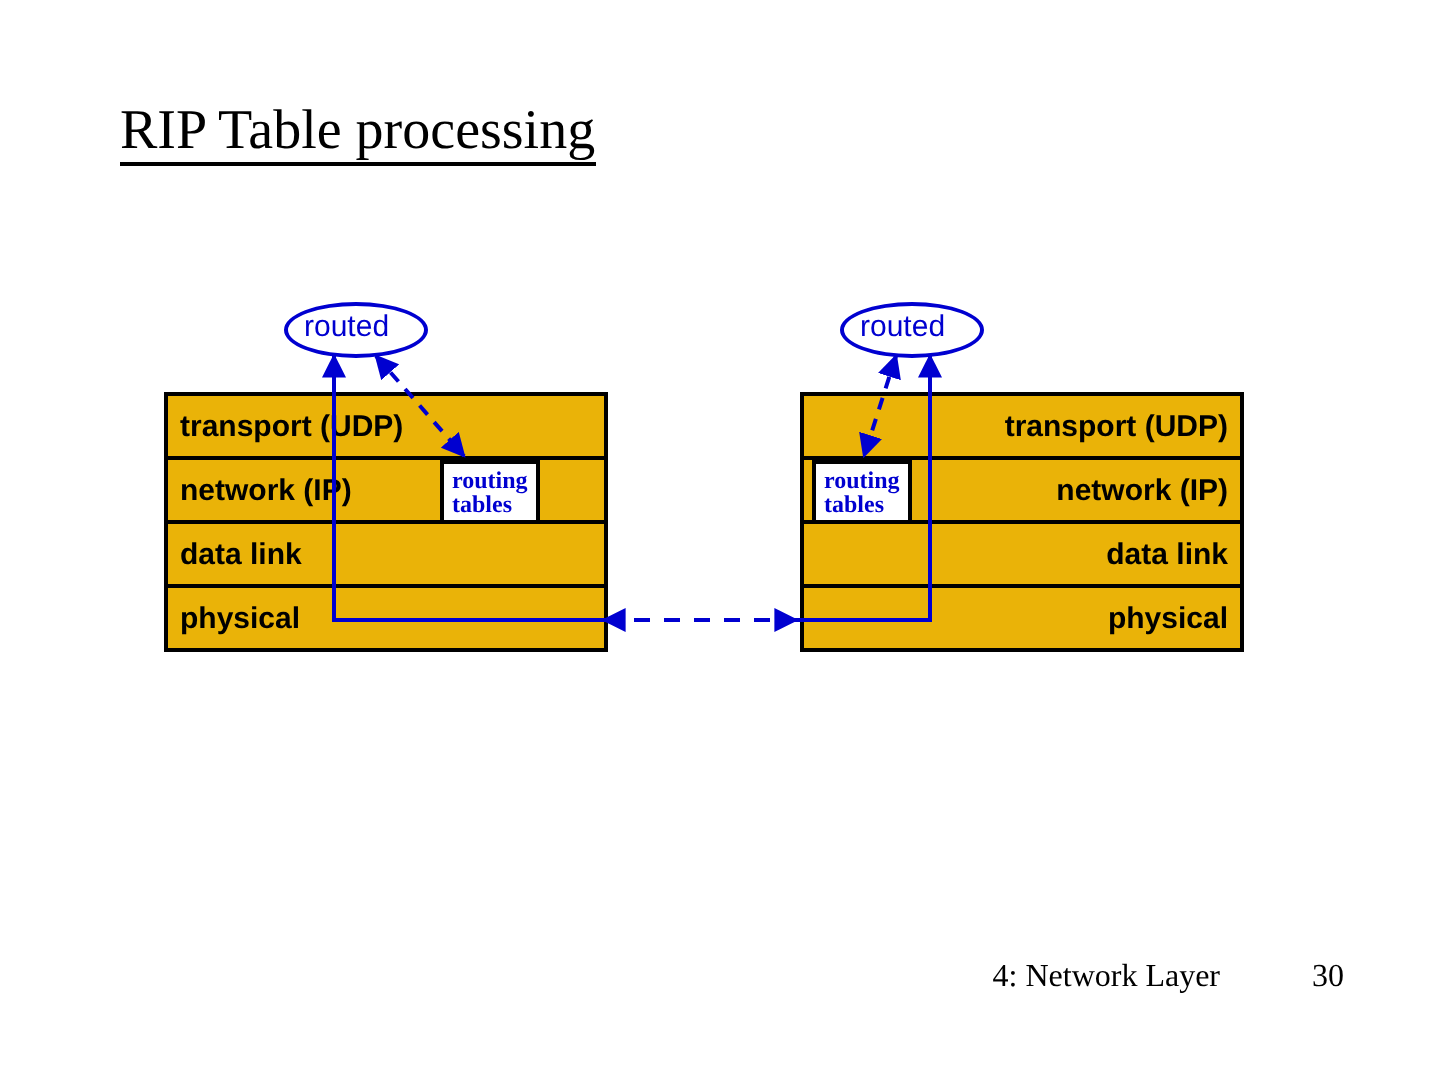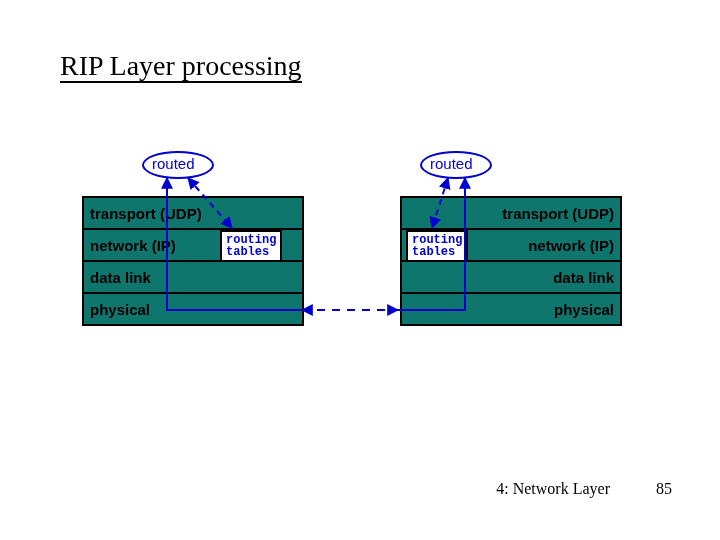--- a/index.html
+++ b/index.html
@@ -2,43 +2,43 @@
 <html><head>
 <meta charset="utf-8">
 <style>
   html,body{margin:0;padding:0;width:720px;height:540px;background:#fff;font-family:"Times New Roman",serif;color:#000;}
   .slide{position:relative;width:720px;height:540px;}
   .title{position:absolute;left:60px;top:50px;font-family:"Comic Sans MS","Segoe Script",cursive;font-size:28px;}
   .title span{border-bottom:2px solid #000;}
   .footer-chapter{position:absolute;right:110px;bottom:42px;font-family:"Comic Sans MS","Segoe Script",cursive;font-size:16px;margin-top:45px;}
   .footer-page{position:absolute;right:48px;bottom:42px;font-family:"Comic Sans MS","Segoe Script",cursive;font-size:16px;}
 
-  .stack{position:absolute;border:2px solid #000;background:#0f766e;}
+  .stack{position:absolute;border:2px solid #000;background:#eab308;}
   .stack.left{left:82px;top:196px;width:218px;}
   .stack.right{left:400px;top:196px;width:218px;}
   .cell{height:30px;border-bottom:2px solid #000;font-family:Arial,Helvetica,sans-serif;font-size:15px;font-weight:bold;display:flex;align-items:center;}
   .stack .cell:last-child{border-bottom:none;}
   .stack.left .cell{justify-content:flex-start;padding-left:6px;}
   .stack.right .cell{justify-content:flex-end;padding-right:6px;}
 
   .routed{position:absolute;font-family:Arial,Helvetica,sans-serif;font-size:15px;font-weight:normal;color:#0000d0;}
   .routed .ellipse{position:absolute;border:2px solid #0000d0;border-radius:50%;}
   .routed .lbl{position:relative;}
 
-  .rtables{position:absolute;border:2px solid #000;background:#fff;font-family:Liberation Mono, monospace;font-size:12px;font-weight:bold;color:#0000d0;padding:2px 4px;line-height:12px;}
+  .rtables{position:absolute;border:2px solid #000;background:#fff;font-family:Liberation Serif, serif;font-size:12px;font-weight:bold;color:#0000d0;padding:2px 4px;line-height:12px;}
 
   .svg-layer{position:absolute;left:0;top:0;}
 </style>
 </head>
 <body>
 
 <div class="slide">
 
   <div class="title">
-    <span>RIP Layer processing</span>
+    <span>RIP Table processing</span>
   </div>
 
   <div class="stack left">
     <div class="cell">transport (UDP)</div>
     <div class="cell">network (IP)</div>
     <div class="cell">data link</div>
     <div class="cell">physical</div>
   </div>
 
   <div class="stack right">
@@ -79,14 +79,14 @@
     <line x1="448" y1="178" x2="432" y2="228" stroke="#0000d0" stroke-width="2" stroke-dasharray="6,5" marker-start="url(#ah-blue)" marker-end="url(#ah-blue)"></line>
 
     <path d="M167,178 L167,310 L302,310" fill="none" stroke="#0000d0" stroke-width="2" marker-start="url(#ah-blue)"></path>
 
     <path d="M465,178 L465,310 L398,310" fill="none" stroke="#0000d0" stroke-width="2" marker-start="url(#ah-blue)"></path>
 
     <line x1="302" y1="310" x2="398" y2="310" stroke="#0000d0" stroke-width="2" stroke-dasharray="8,7" marker-start="url(#ah-blue)" marker-end="url(#ah-blue)"></line>
   </svg>
 
   <div class="footer-chapter">4: Network Layer</div>
-  <div class="footer-page">85</div>
+  <div class="footer-page">30</div>
 </div>
 
 </body></html>

